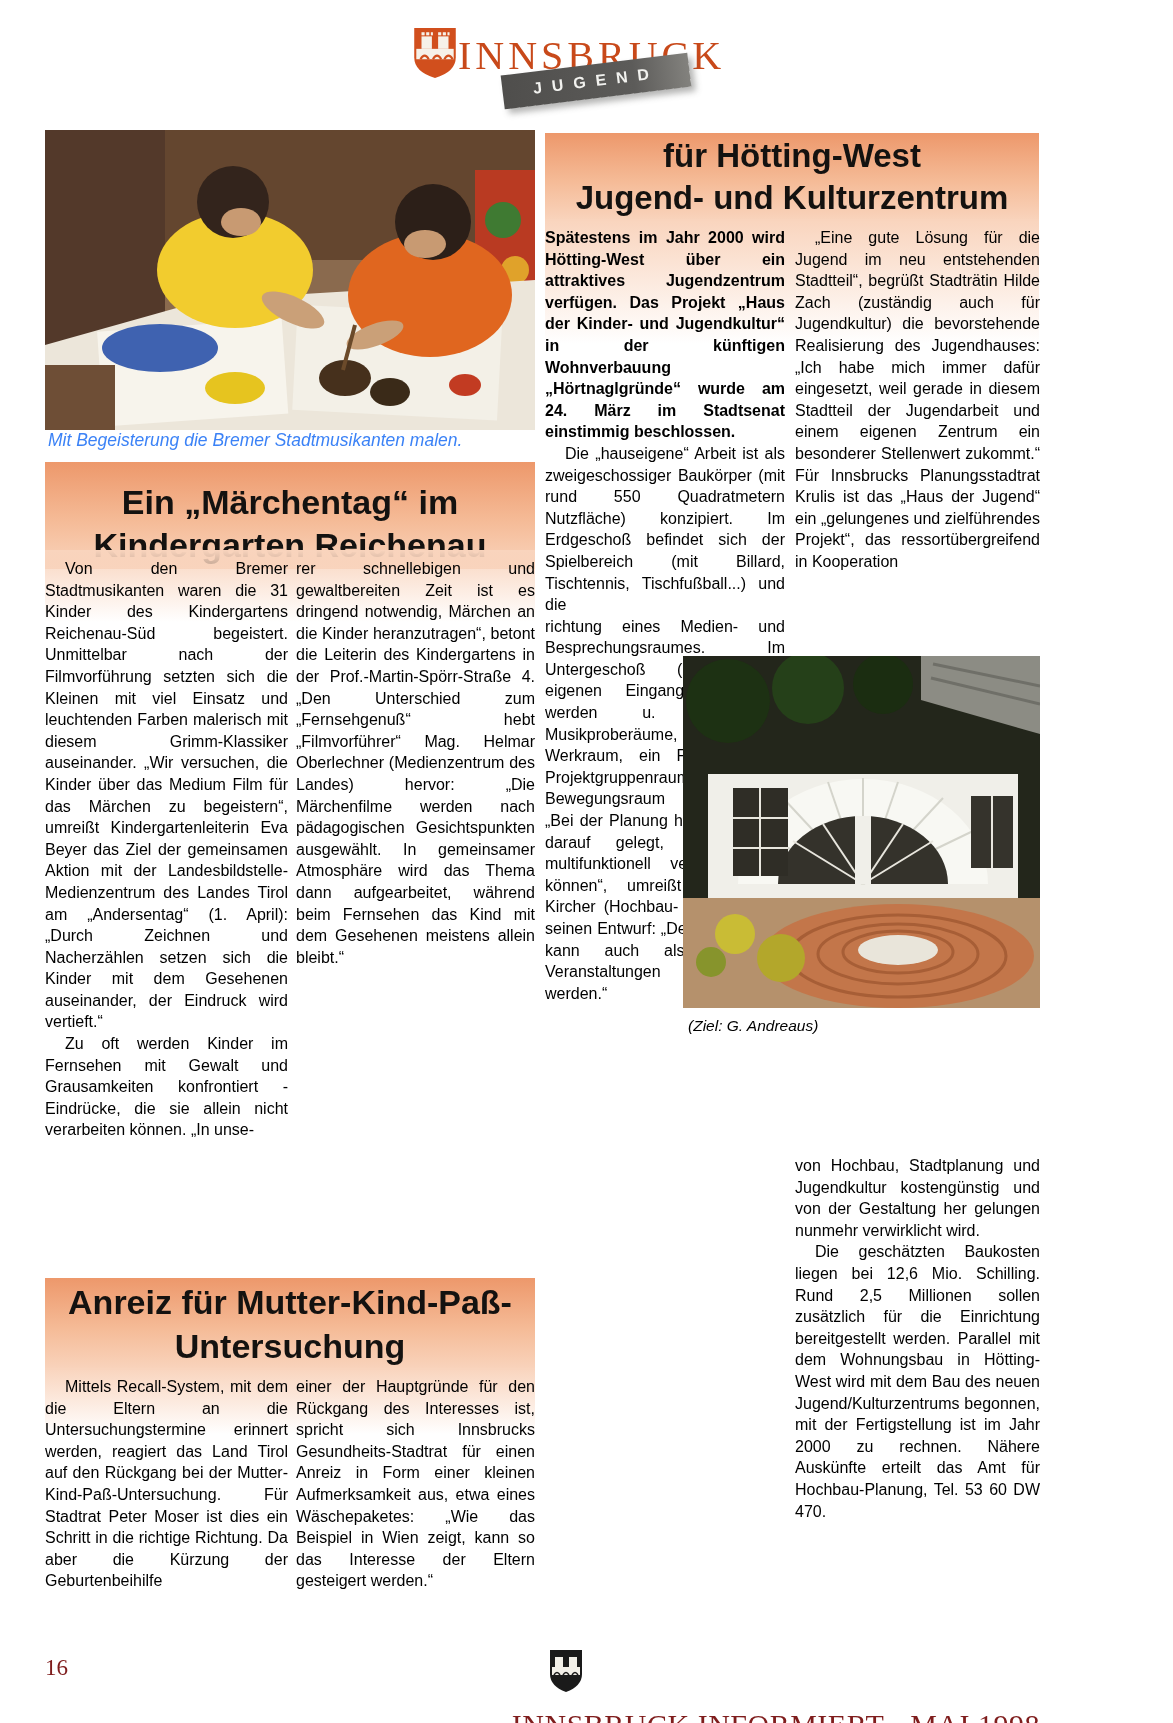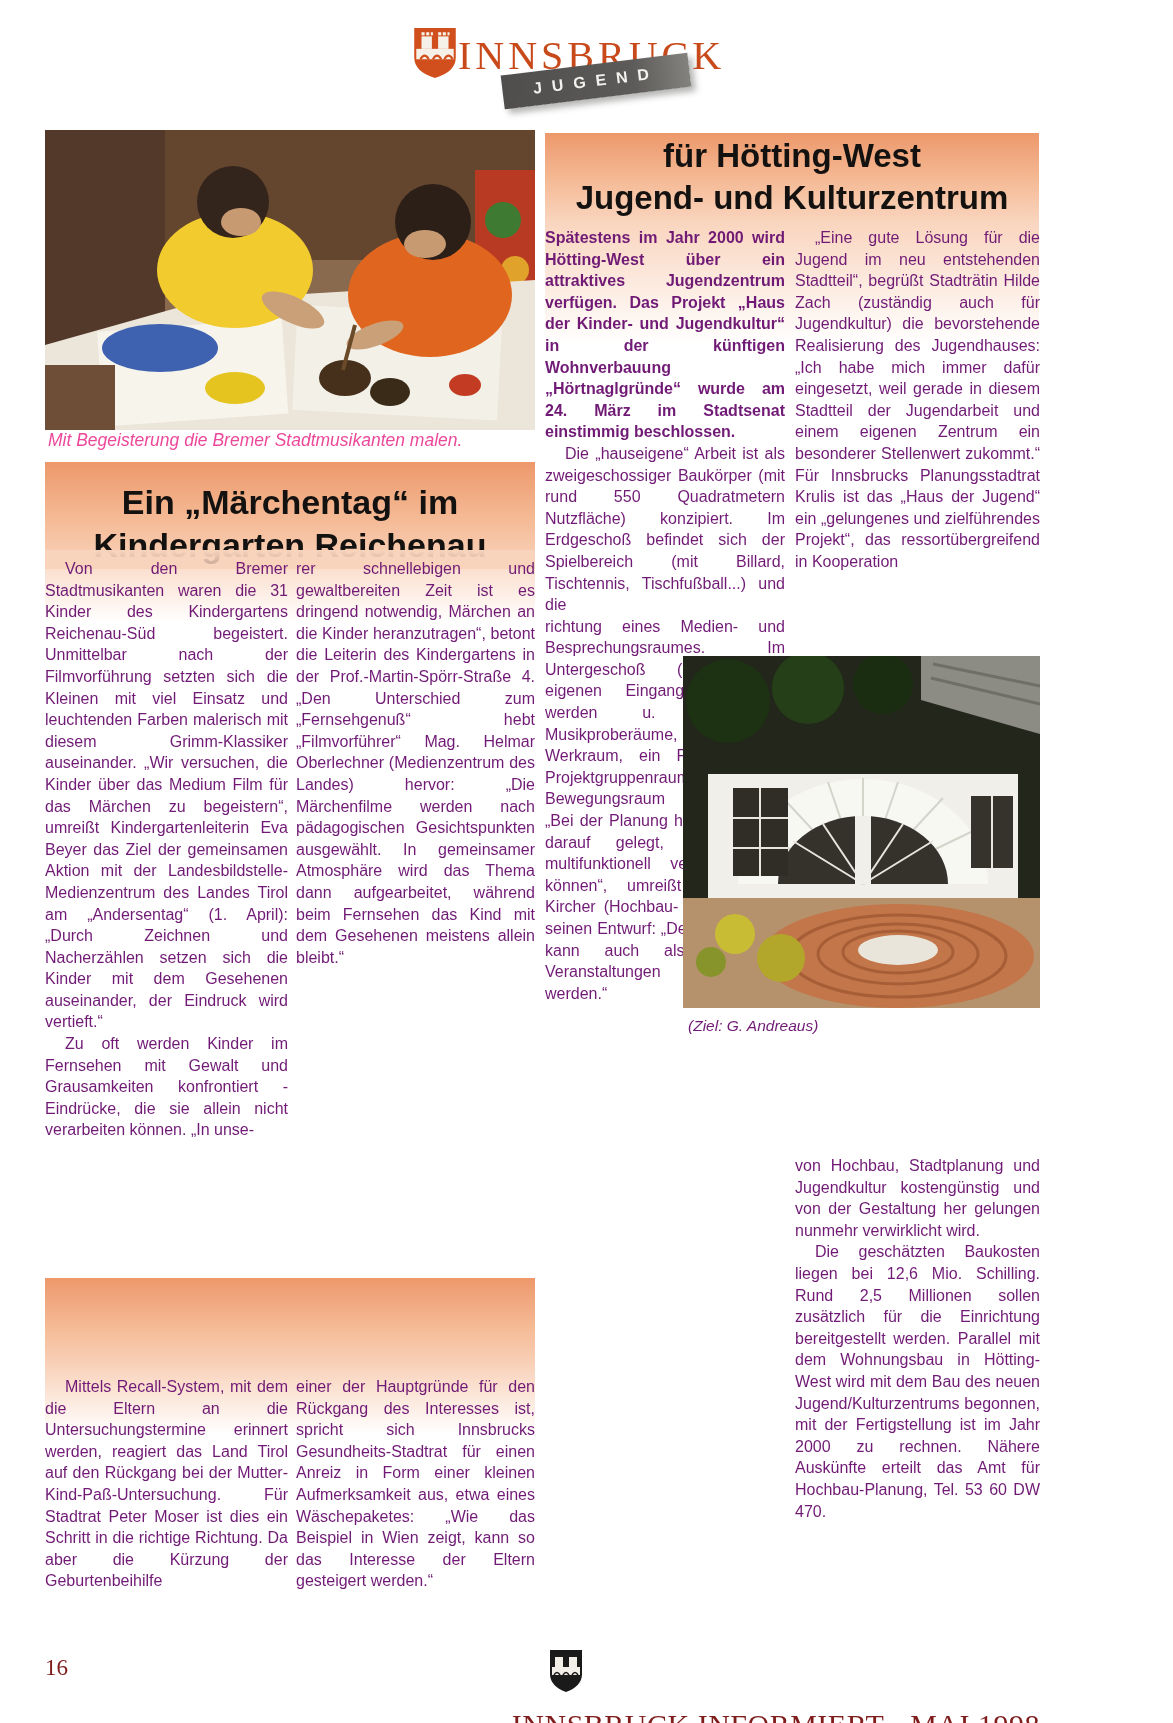--- a/index.html
+++ b/index.html
@@ -12,26 +12,26 @@
   .banner{background:linear-gradient(90deg,#4f4e4c,#5c5b59 70%,#83827e);
           transform:rotate(-7deg);display:flex;align-items:center;justify-content:center;
           box-shadow:4px 5px 6px rgba(90,90,88,.45);}
   .banner span{color:#f2f2ef;font-weight:bold;font-size:16px;letter-spacing:10px;}
   
   .hbox{background:linear-gradient(180deg,#ed986b 0%,#f5bb97 55%,#f9d4bd 100%);
         text-align:center;font-weight:bold;color:#141210;}
   .hbox .hl{display:block;}
   .fade{background:linear-gradient(180deg,#f9d4bd 0%,rgba(255,255,255,0) 100%);}
   
-  .coltext p{text-align:justify;font-size:16px;line-height:21.6px;color:#701a75;margin:0;}
+  .coltext p{text-align:justify;font-size:16px;line-height:21.6px;color:#000000;margin:0;}
   .coltext p.indent{text-indent:20px;}
   .coltext p + p{margin-top:0;}
   .bold-intro{font-weight:bold;font-size:17px;line-height:23.2px;color:#222;}
   .narrow{width:134px;min-height:498px;}
-  .caption{font-style:italic;color:#ec4899;}
+  .caption{font-style:italic;color:#3b82f6;}
   .cap-credit{text-align:right;}
   .footer-serif{font-family:"Liberation Serif",serif;color:#7f1d1d;}
   svg{display:block;}
 </style>
 </head>
 <body>
 
 <div class="abs" style="left:412px;top:26px;">
   <svg viewBox="0 0 44 52" width="46" height="54" aria-hidden="true">
     <path d="M2 2 H42 V30 Q42 44 22 50 Q2 44 2 30 Z" fill="#d14f1d"></path>
@@ -90,20 +90,22 @@
 
 <div class="abs coltext" style="left:45px;top:558px;width:243px;">
   <p class="indent">Von den Bremer Stadtmusikanten waren die 31 Kinder des Kindergartens Reichenau-Süd begeistert. Unmittelbar nach der Filmvorführung setzten sich die Kleinen mit viel Einsatz und leuchtenden Farben malerisch mit diesem Grimm-Klassiker auseinander. „Wir versuchen, die Kinder über das Medium Film für das Märchen zu begeistern“, umreißt Kindergartenleiterin Eva Beyer das Ziel der gemeinsamen Aktion mit der Landesbildstelle-Medienzentrum des Landes Tirol am „Andersentag“ (1. April): „Durch Zeichnen und Nacherzählen setzen sich die Kinder mit dem Gesehenen auseinander, der Eindruck wird vertieft.“</p>
   <p class="indent">Zu oft werden Kinder im Fernsehen mit Gewalt und Grausamkeiten konfrontiert - Eindrücke, die sie allein nicht verarbeiten können. „In unse-</p>
 </div>
 <div class="abs coltext" style="left:296px;top:558px;width:239px;">
   <p>rer schnellebigen und gewaltbereiten Zeit ist es dringend notwendig, Märchen an die Kinder heranzutragen“, betont die Leiterin des Kindergartens in der Prof.-Martin-Spörr-Straße 4. „Den Unterschied zum „Fernsehgenuß“ hebt „Filmvorführer“ Mag. Helmar Oberlechner (Medienzentrum des Landes) hervor: „Die Märchenfilme werden nach pädagogischen Gesichtspunkten ausgewählt. In gemeinsamer Atmosphäre wird das Thema dann aufgearbeitet, während beim Fernsehen das Kind mit dem Gesehenen meistens allein bleibt.“</p>
 </div>
 
 <div class="abs hbox" style="left:45px;top:1278px;width:490px;height:90px;font-size:34px;line-height:44px;padding-top:2px;">
+  <span class="hl">Anreiz für Mutter-Kind-Paß-</span>
+  <span class="hl">Untersuchung</span>
 </div>
 <div class="abs fade" style="left:45px;top:1368px;width:490px;height:66px;"></div>
 
 <div class="abs coltext" style="left:45px;top:1376px;width:243px;">
   <p class="indent">Mittels Recall-System, mit dem die Eltern an die Untersuchungstermine erinnert werden, reagiert das Land Tirol auf den Rückgang bei der Mutter-Kind-Paß-Untersuchung. Für Stadtrat Peter Moser ist dies ein Schritt in die richtige Richtung. Da aber die Kürzung der Geburtenbeihilfe</p>
 </div>
 <div class="abs coltext" style="left:296px;top:1376px;width:239px;">
   <p>einer der Hauptgründe für den Rückgang des Interesses ist, spricht sich Innsbrucks Gesundheits-Stadtrat für einen Anreiz in Form einer kleinen Aufmerksamkeit aus, etwa eines Wäschepaketes: „Wie das Beispiel in Wien zeigt, kann so das Interesse der Eltern gesteigert werden.“</p>
 </div>
 

